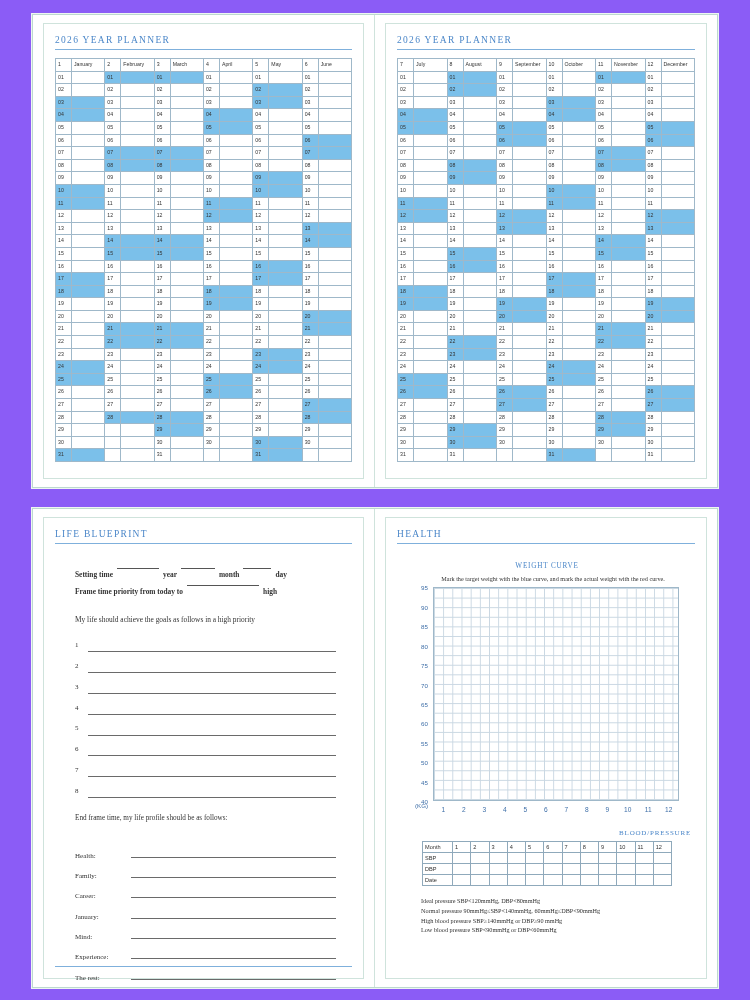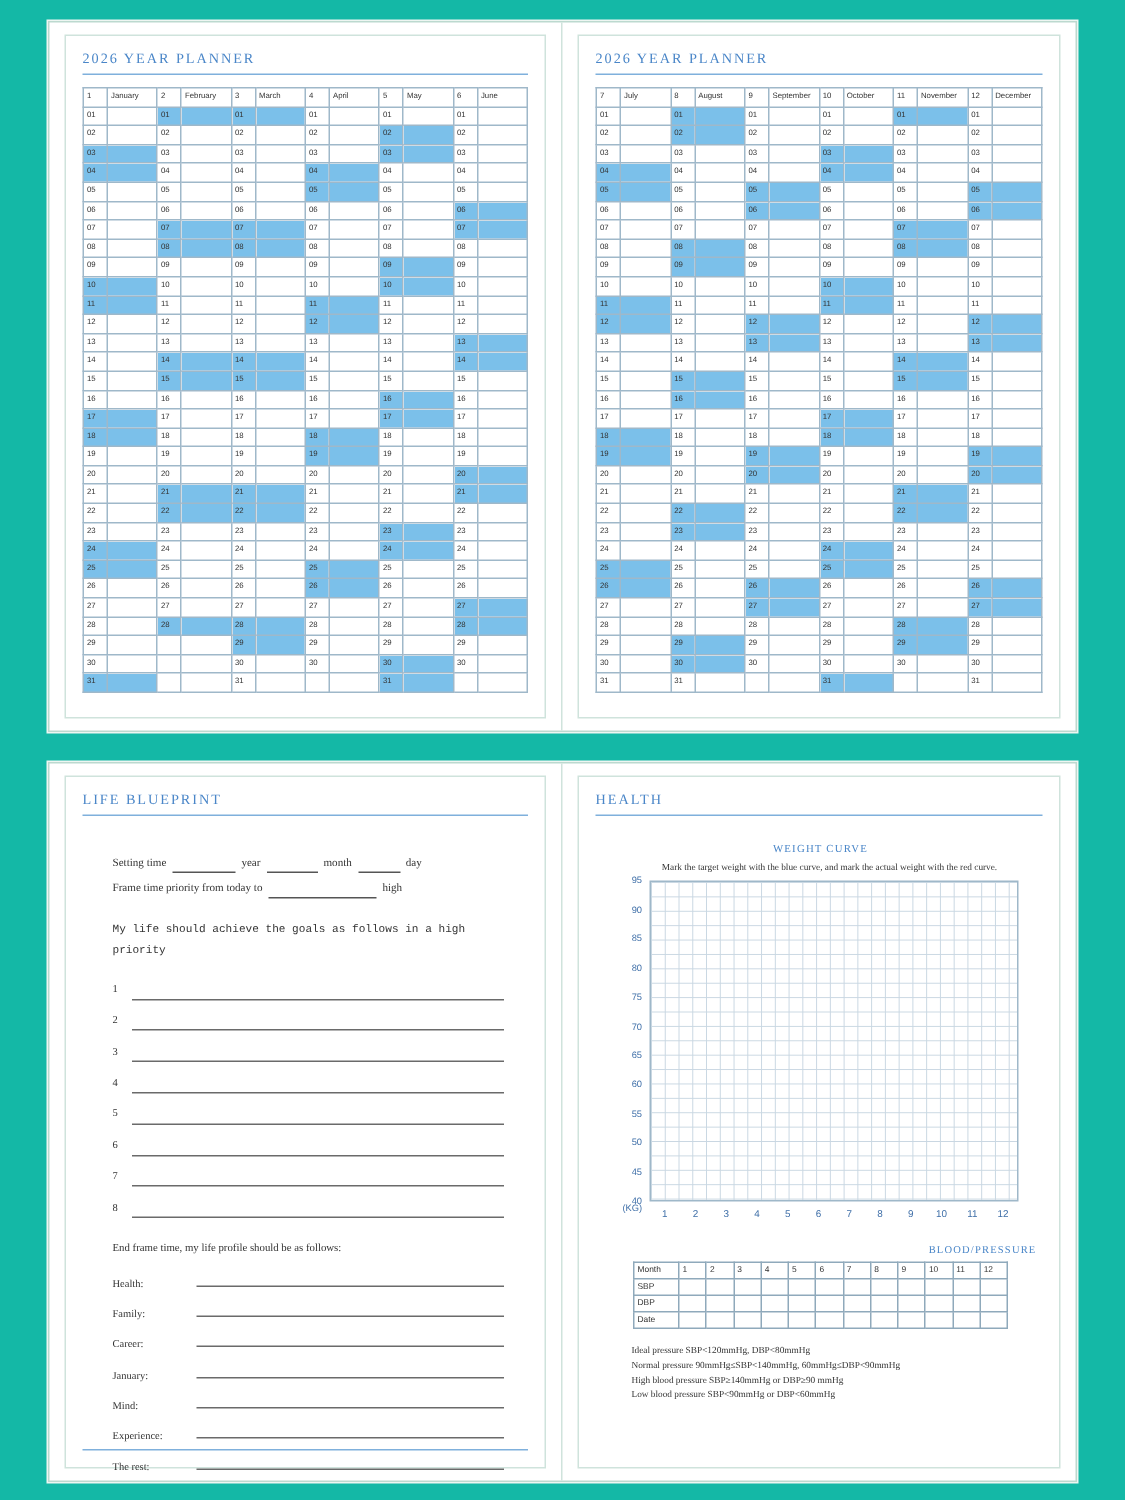--- a/index.html
+++ b/index.html
@@ -5,21 +5,21 @@
   * { box-sizing: border-box; }
   html, body {
     margin: 0; padding: 0;
     width: 750px; height: 1000px;
     background: #fdfbf2;
     font-family: "Liberation Serif", serif;
   }
   .page-wrap {
     width: 750px; height: 1000px;
     position: relative;
-    background: #14b8a6;
+    background: #8b5cf6;
     overflow: hidden;
   }
   
   .spread {
     position: absolute;
     background: #ffffff;
     border: 1px solid #bcd9cf;
     box-shadow: 0 0 0 1px #eef6f2;
     display: flex;
   }
@@ -78,23 +78,23 @@
   .planner td.empty { }
   .hl { background: #7bc0ea; }
   
   .bp-body {
     position: relative; z-index: 2;
     padding: 16px 22px 0 26px;
     font-size: 7.4px;
     color: #333;
     line-height: 1.9;
   }
-  .bp-line { display: flex; align-items: flex-end; gap: 4px; margin-bottom: 3px; }
+  .bp-line { display: flex; align-items: flex-start; gap: 4px; margin-bottom: 3px; font-weight: bold; }
   .u { border-bottom: 0.7px solid #555; display: inline-block; }
-  .bp-head { margin: 14px 0 12px 0; font-size: 7.4px; font-family: Liberation Mono, monospace; }
+  .bp-head { margin: 14px 0 12px 0; font-size: 7.4px; }
   .num-list { margin: 0; padding: 0; list-style: none; }
   .num-list li {
     display: flex; align-items: flex-end; gap: 6px;
     margin-bottom: 7.5px; font-size: 7px;
   }
   .num-list li .n { width: 7px; text-align: left; }
   .num-list li .rule { flex: 1; border-bottom: 0.7px solid #6a6a6a; height: 8px; }
   .profile { margin-top: 14px; }
   .profile .row { display: flex; align-items: flex-start; gap: 4px; margin-bottom: 7px; font-size: 7px; }
   .profile .row .lbl { width: 52px; }
@@ -1126,21 +1126,21 @@
               <span class="n">7</span>
               <span class="rule"></span>
             </li>
             <li>
               <span class="n">8</span>
               <span class="rule"></span>
             </li>
           </ul>
 
         <div class="profile">
-          <div style="font-size:7.2px; margin-bottom:10px;">End frame time, my life profile should be as follows:</div>
+          <div style="font-size:7.2px; margin-bottom:24px;">End frame time, my life profile should be as follows:</div>
           <div id="profile-rows">
               <div class="row">
                 <span class="lbl">Health:</span>
                 <span class="rule"></span>
               </div>
               <div class="row">
                 <span class="lbl">Family:</span>
                 <span class="rule"></span>
               </div>
               <div class="row">

